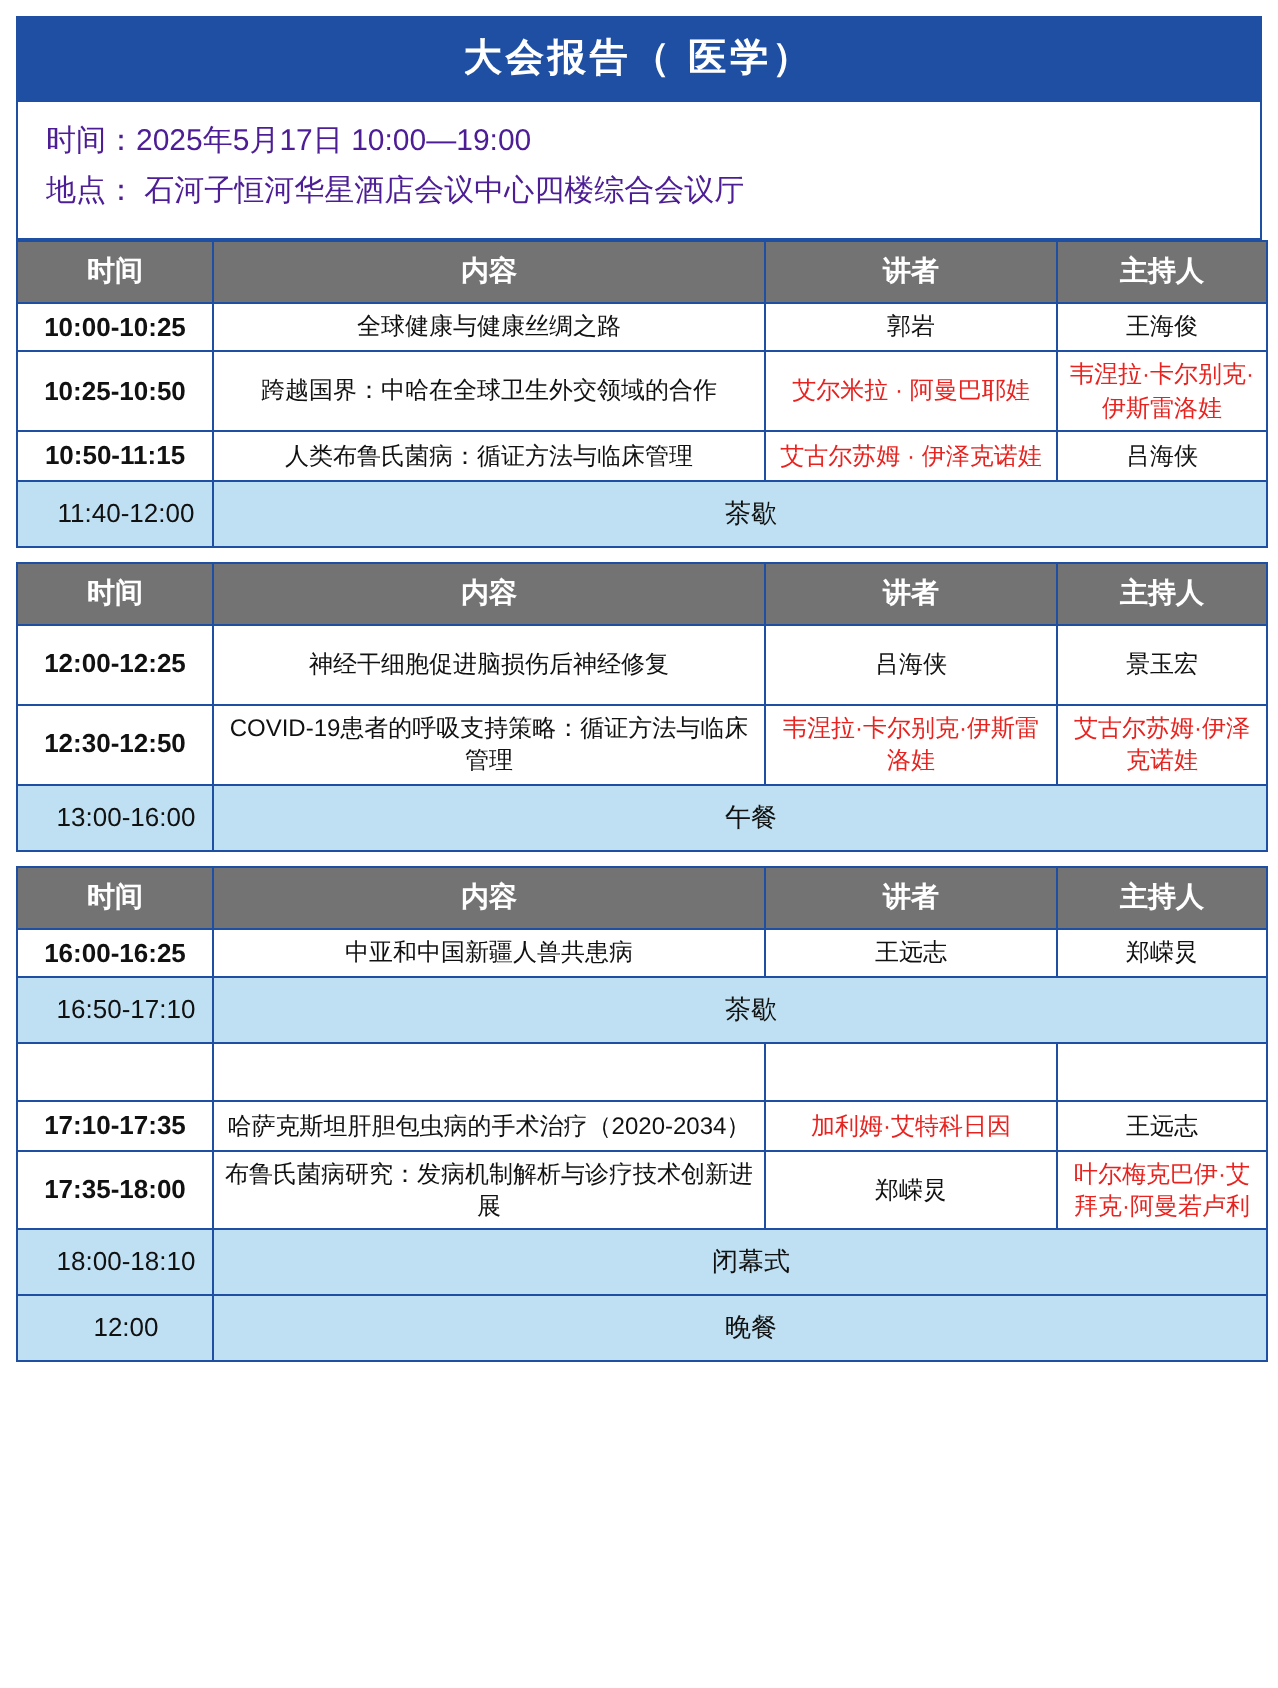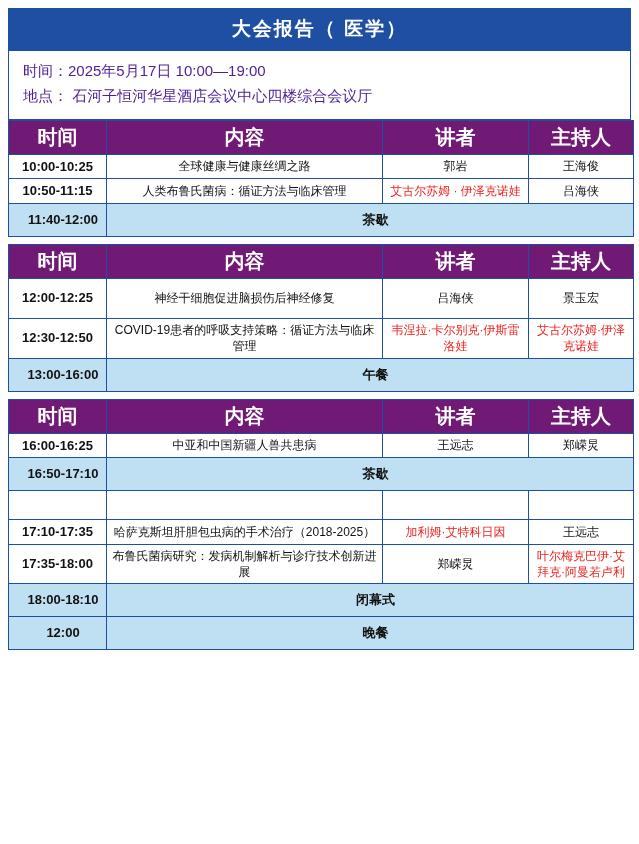--- a/index.html
+++ b/index.html
@@ -42,35 +42,35 @@
   td,th{
     border:1px solid #1e4fa3;
     font-size:12px;
     text-align:center;
     vertical-align:middle;
     padding:3px 4px;
     line-height:1.35;
     word-break:break-word;
   }
   .hdr td{
-    background:#701a75;
+    background:#737373;
     color:#ffffff;
     font-weight:bold;
-    font-size:20px;
+    font-size:14px;
     height:24px;
   }
   .c-time{width:98px;}
   .c-content{width:276px;}
   .c-speaker{width:146px;}
   .c-host{width:105px;}
   .time-cell{font-weight:bold;font-size:13px;}
   .red{color:#e8231f;}
   .break-row td{
     background:#bfe0f2;
-    font-weight:bold;
+    font-weight:normal;
     font-size:13px;
     height:26px;
     padding-left:15px;
   }
   .break-row td.time-cell{background:#bfe0f2;}
   .tall{height:40px;}
   .spacer-row td{height:22px;}
   .sect{margin-top:0;}
   .sep{height:7px;}
 </style>
@@ -99,20 +99,26 @@
       <td>内容</td>
       <td>讲者</td>
       <td>主持人</td>
     </tr>
     <tr>
       <td class="time-cell">10:00-10:25</td>
       <td>全球健康与健康丝绸之路</td>
       <td>郭岩</td>
       <td>王海俊</td>
     </tr>
+    <tr class="tall">
+      <td class="time-cell">10:25-10:50</td>
+      <td>跨越国界：中哈在全球卫生外交领域的合作</td>
+      <td class="red">艾尔米拉 · 阿曼巴耶娃</td>
+      <td class="red">韦涅拉·卡尔别克·伊斯雷洛娃</td>
+    </tr>
     <tr>
       <td class="time-cell">10:50-11:15</td>
       <td>人类布鲁氏菌病：循证方法与临床管理</td>
       <td class="red">艾古尔苏姆 · 伊泽克诺娃</td>
       <td>吕海侠</td>
     </tr>
     <tr class="break-row">
       <td class="time-cell">11:40-12:00</td>
       <td colspan="3">茶歇</td>
     </tr>
@@ -181,21 +187,21 @@
       <td colspan="3">茶歇</td>
     </tr>
     <tr class="spacer-row">
       <td></td>
       <td></td>
       <td></td>
       <td></td>
     </tr>
     <tr>
       <td class="time-cell">17:10-17:35</td>
-      <td>哈萨克斯坦肝胆包虫病的手术治疗（2018-2025）</td>
+      <td>哈萨克斯坦肝胆包虫病的手术治疗（2020-2034）</td>
       <td class="red">加利姆·艾特科日因</td>
       <td>王远志</td>
     </tr>
     <tr>
       <td class="time-cell">17:35-18:00</td>
       <td>布鲁氏菌病研究：发病机制解析与诊疗技术创新进展</td>
       <td>郑嵘炅</td>
       <td class="red">叶尔梅克巴伊·艾拜克·阿曼若卢利</td>
     </tr>
     <tr class="break-row">

